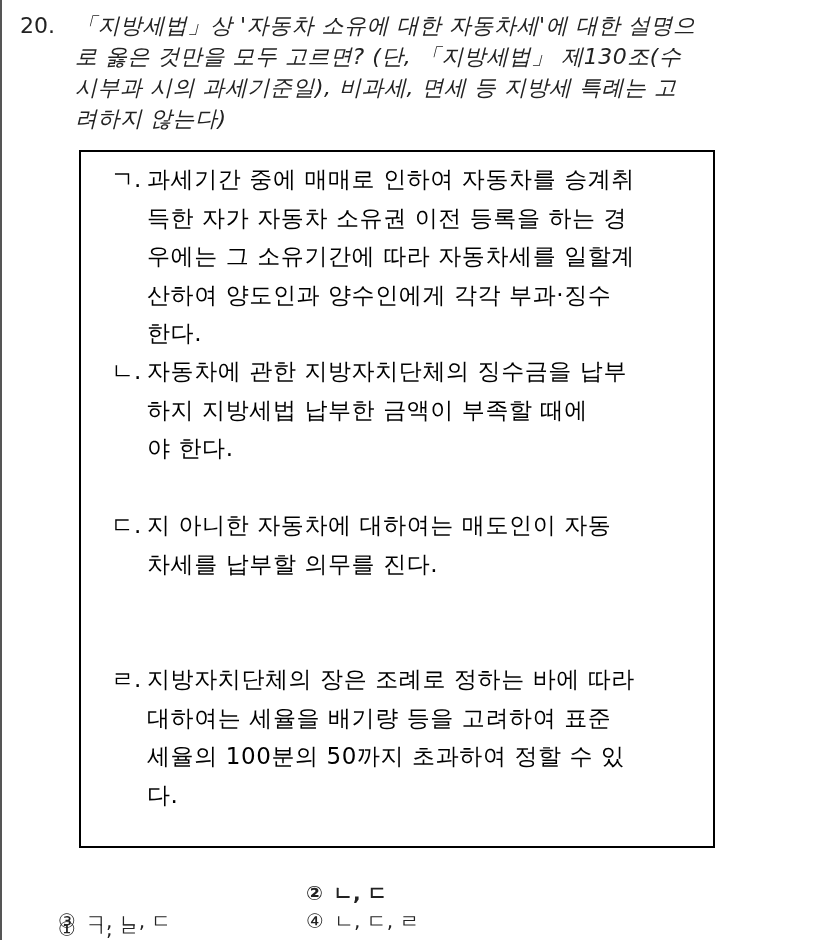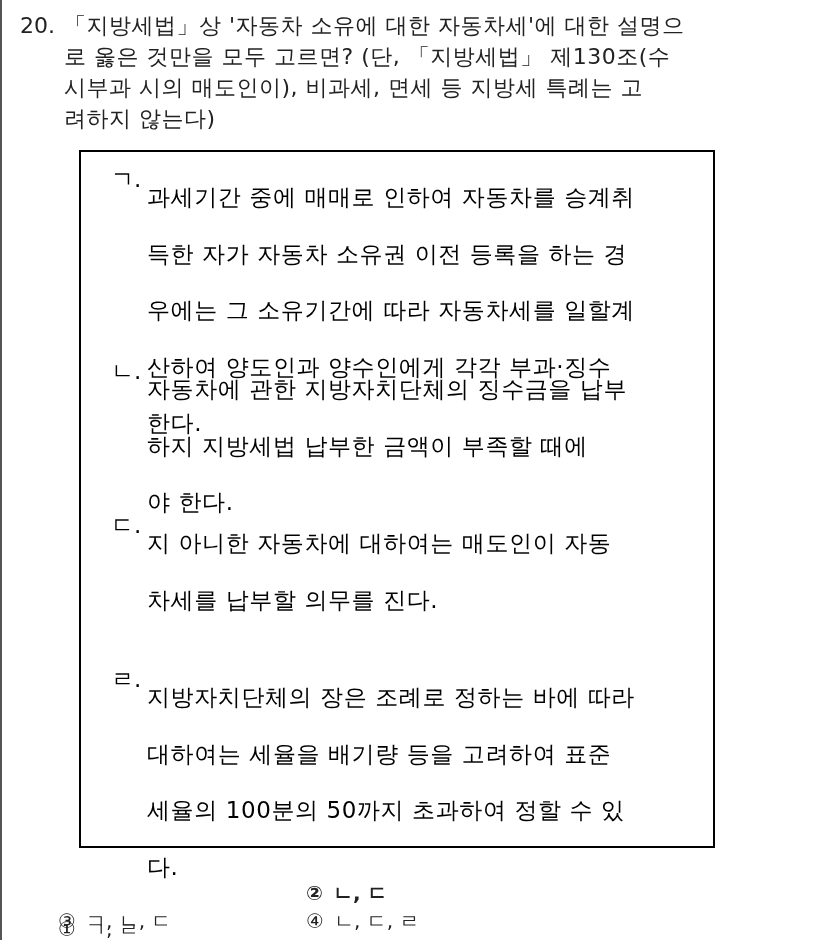--- a/index.html
+++ b/index.html
@@ -8,45 +8,45 @@
     font-family: "DejaVu Sans", sans-serif; color: #111;
   }
   .left-rule {
     position: absolute; left: 0; top: 0; width: 2px; height: 940px; background: #555;
   }
   .question {
     position: absolute; left: 20px; top: 10px; width: 760px;
     font-size: 22px; line-height: 31px; color: #222;
   }
   .q-number { position: absolute; left: 0; top: 0; }
-  .q-text { margin-left: 44px; letter-spacing: 0.5px; }
+  .q-text { margin-left: 55px; letter-spacing: 0.5px; font-style: italic; }
   .q-line { display: block; white-space: nowrap; }
   .box {
     position: absolute; left: 79px; top: 150px; width: 632px; height: 694px;
     border: 2px solid #000; box-sizing: content-box;
   }
   .item { position: absolute; left: 30px; width: 590px; font-size: 23px; line-height: 38.5px; color: #000; }
   .item-marker { position: absolute; left: 0; top: 0; }
   .item-text { margin-left: 36px; }
-  .item-line { display: block; white-space: nowrap; letter-spacing: 0.6px; margin-top: 18px; }
+  .item-line { display: block; white-space: nowrap; letter-spacing: 0.6px; }
   .choices { position: absolute; left: 58px; top: 868px; font-size: 20px; color: #222; }
   .choice { position: absolute; white-space: nowrap; }
   .choice-num { display: inline-block; margin-right: 10px; }
 </style>
 </head>
 <body>
 
 <div class="left-rule"></div>
 
 <div class="question">
   <span class="q-number">20.</span>
   <div class="q-text">
     <span class="q-line">「지방세법」상 '자동차 소유에 대한 자동차세'에 대한 설명으</span>
     <span class="q-line">로 옳은 것만을 모두 고르면? (단, 「지방세법」 제130조(수</span>
-    <span class="q-line">시부과 시의 매도인이), 비과세, 면세 등 지방세 특례는 고</span>
+    <span class="q-line">시부과 시의 과세기준일), 비과세, 면세 등 지방세 특례는 고</span>
     <span class="q-line">려하지 않는다)</span>
   </div>
 </div>
 
 <div class="box">
   <div class="item" style="top:8px;">
     <span class="item-marker">ㄱ.</span>
     <div class="item-text">
       <span class="item-line">과세기간 중에 매매로 인하여 자동차를 승계취</span>
       <span class="item-line">득한 자가 자동차 소유권 이전 등록을 하는 경</span>

